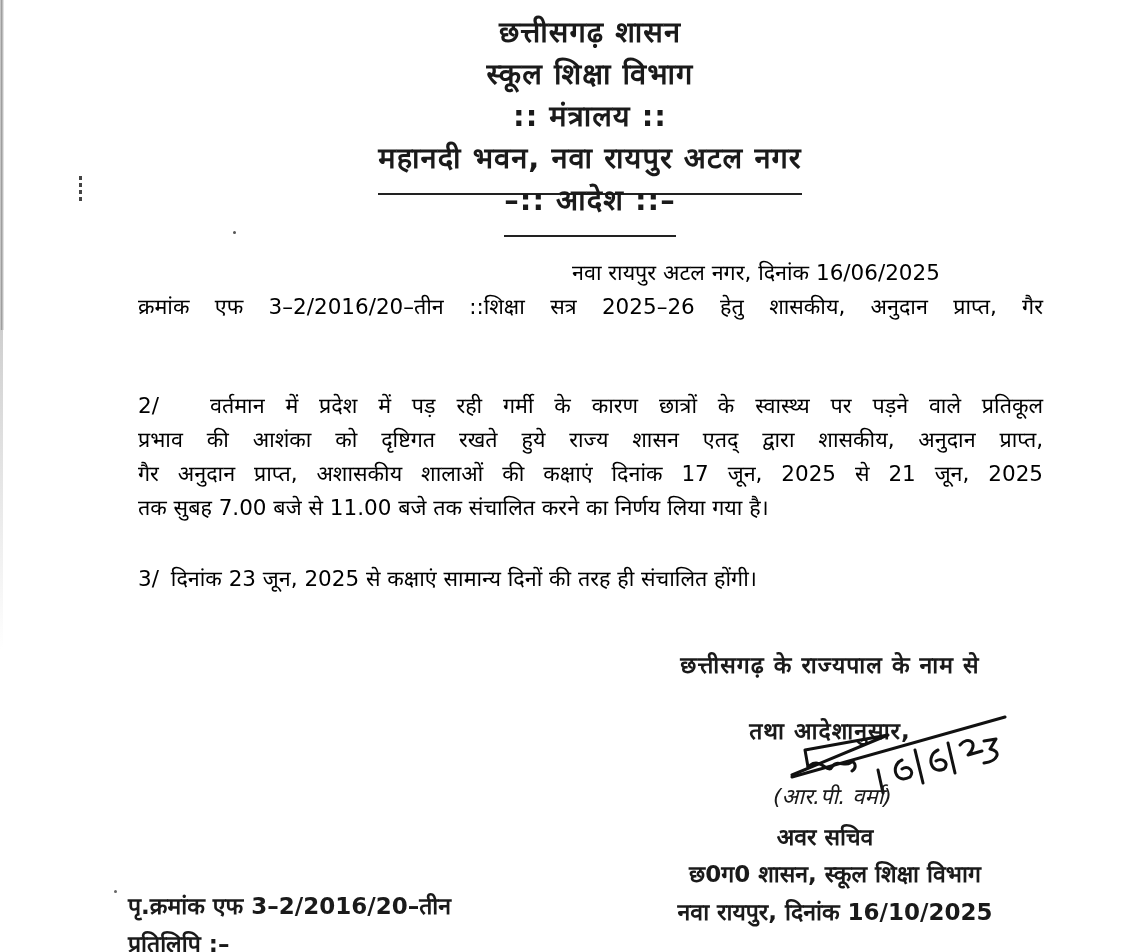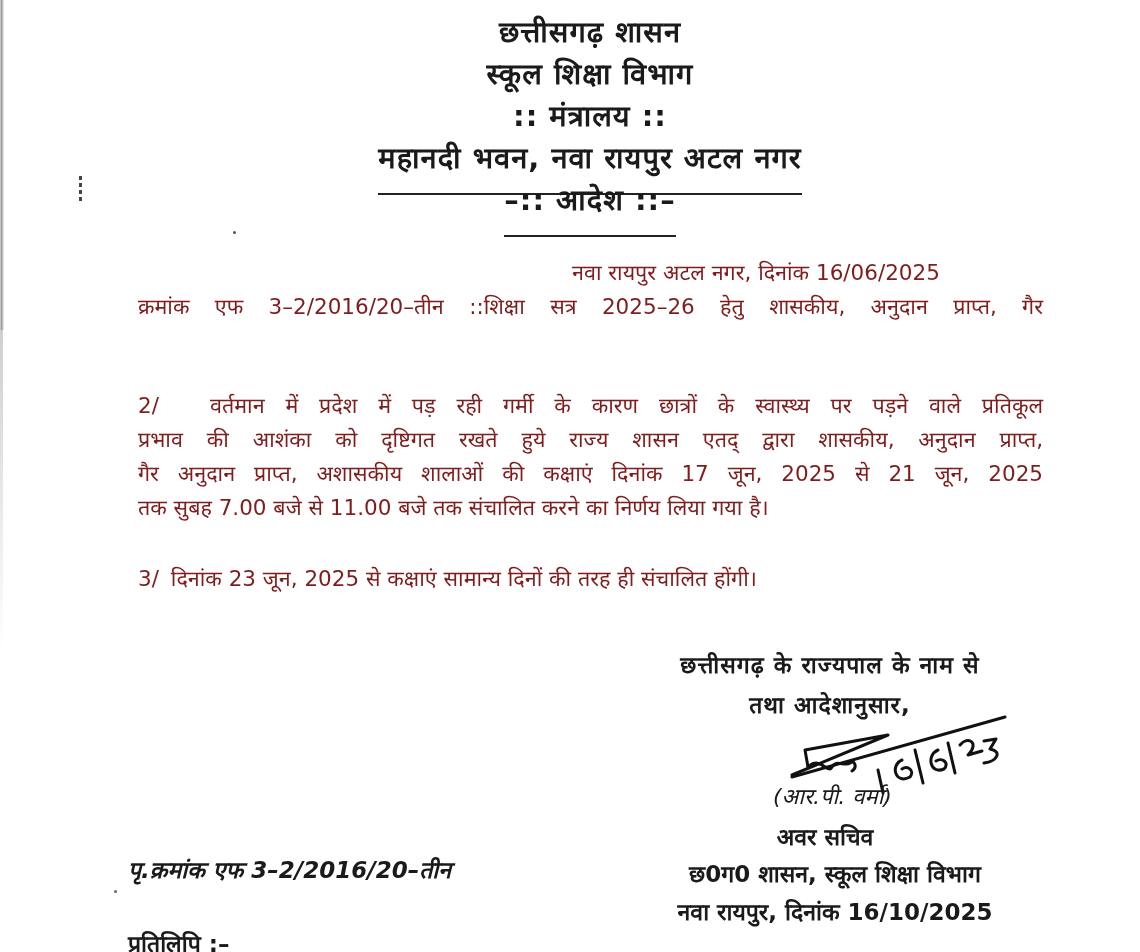--- a/index.html
+++ b/index.html
@@ -54,21 +54,21 @@
     .h5 { top: 182px; }
     .ul {
       border-bottom: 2px solid #222;
       padding-bottom: 18px;
     }
 
     .body-text {
       position: absolute;
       font-size: 21.5px;
       line-height: 34px;
-      color: #7f1d1d;
+      color: #000000;
     }
     .place-date {
       top: 256px;
       left: 572px;
       white-space: nowrap;
     }
     .para {
       left: 138px;
       width: 905px;
       text-align: justify;
@@ -87,40 +87,40 @@
     .num { display: inline-block; width: 72px; }
 
     .sign-block {
       position: absolute;
       font-weight: bold;
       font-size: 23px;
       line-height: 38px;
       text-align: center;
     }
     .sb1 { top: 646px; left: 620px; width: 420px; letter-spacing: 1px; }
-    .sb2 { top: 686px; left: 620px; width: 420px; letter-spacing: 1px; }
+    .sb2 { top: 712px; left: 620px; width: 420px; letter-spacing: 1px; }
     .officer-name { top: 778px; left: 745px; width: 175px; font-weight: normal; font-size: 22px; font-style: italic; }
     .officer-desig { top: 818px; left: 700px; width: 250px; }
     .officer-dept { top: 855px; left: 630px; width: 410px; }
     .officer-date { top: 893px; left: 630px; width: 410px; }
 
     .signature {
       position: absolute;
       left: 770px; top: 705px;
       width: 260px; height: 100px;
     }
 
     .endorse {
       position: absolute;
       left: 128px;
       font-weight: bold;
       font-size: 23px;
       line-height: 36px;
     }
-    .e1 { top: 852px; font-style: italic; }
+    .e1 { top: 888px; }
     .e2 { top: 926px; }
     .e-dot {
       position: absolute; left: 114px; top: 890px;
       width: 3px; height: 3px; border-radius: 50%; background: #666;
     }
   </style>
 </head>
 <body>
 
 <div class="left-edge"></div>

